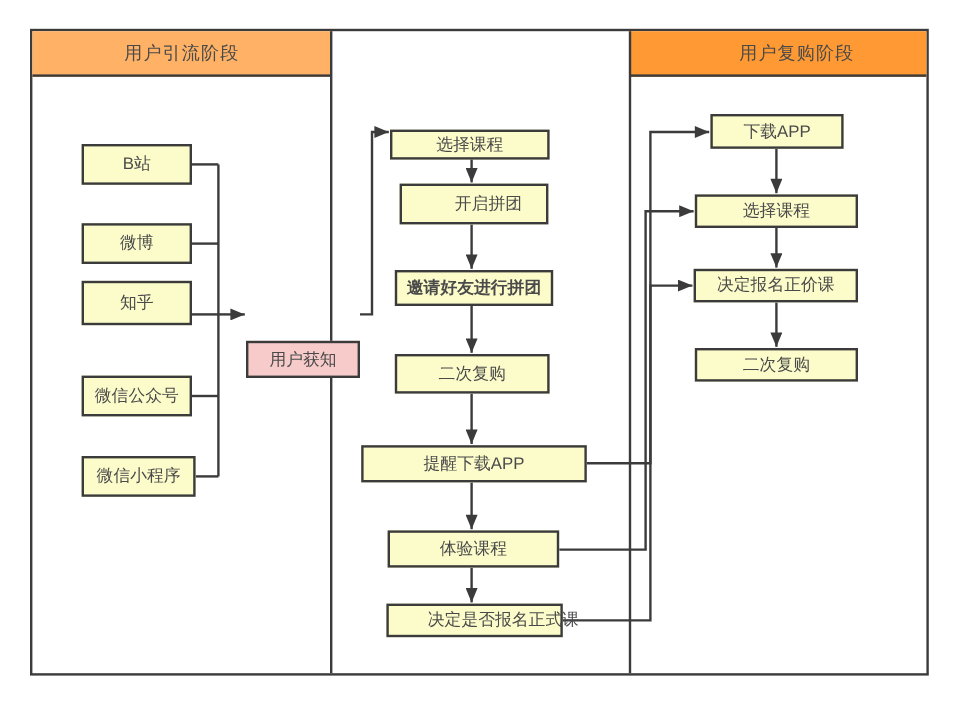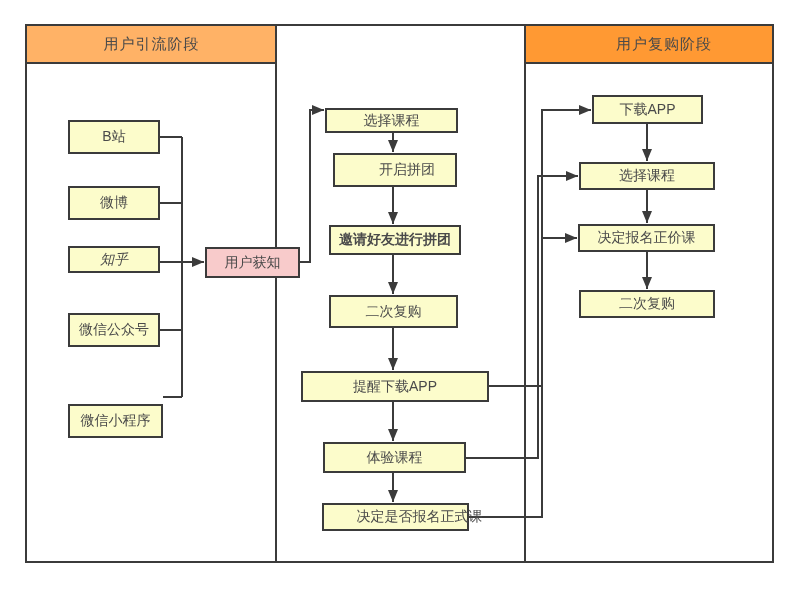--- a/index.html
+++ b/index.html
@@ -33,21 +33,21 @@
   .divider{position:absolute;top:26px;width:2px;height:535px;background:var(--line-color);}
   .edges{position:absolute;left:0;top:0;width:800px;height:590px;pointer-events:none;}
   .edge{fill:none;stroke:var(--line-color);stroke-width:2;}
   .arrowhead-shape{fill:var(--line-color);}
   .node{
     position:absolute;box-sizing:border-box;
     border:2px solid var(--line-color);background:var(--node-fill);
     display:flex;align-items:center;justify-content:center;
     font-size:14px;color:var(--text-color);white-space:nowrap;
   }
-  .node.highlight{background:var(--highlight-node-fill);}
+  .node.highlight{background:var(--highlight-node-fill);margin-top:37px;}
 </style>
 </head>
 <body>
 
 <div class="stage">
 
   <div class="frame"></div>
 
   <div class="lane-header" style="left:27px;width:249px;">用户引流阶段</div>
   <div class="lane-header alt" style="left:525px;width:247px;padding-left:31px;">用户复购阶段</div>
@@ -83,23 +83,23 @@
     <path class="edge" d="M466 458 H538 V176 H578" marker-end="url(#arrowhead)"></path>
     <path class="edge" d="M469 517 H542 V238 H577" marker-end="url(#arrowhead)"></path>
 
     <path class="edge" d="M647 124 V161" marker-end="url(#arrowhead)"></path>
     <path class="edge" d="M647 190 V223" marker-end="url(#arrowhead)"></path>
     <path class="edge" d="M647 252 V289" marker-end="url(#arrowhead)"></path>
   </svg>
 
   <div class="node" style="left:68px;top:120px;width:92px;height:34px;">B站</div>
   <div class="node" style="left:68px;top:186px;width:92px;height:34px;">微博</div>
-  <div class="node" style="left:68px;top:246px;width:92px;height:27px;font-style:italic;">知乎</div>
+  <div class="node" style="left:68px;top:234px;width:92px;height:37px;">知乎</div>
   <div class="node" style="left:68px;top:313px;width:92px;height:34px;">微信公众号</div>
-  <div class="node" style="left:68px;top:380px;width:95px;height:34px;margin-top:24px;">微信小程序</div>
+  <div class="node" style="left:68px;top:380px;width:95px;height:34px;">微信小程序</div>
   <div class="node highlight" style="left:205px;top:247px;width:95px;height:31px;">用户获知</div>
 
   <div class="node" style="left:325px;top:95px;width:133px;height:25px;margin-top:13px;">选择课程</div>
   <div class="node" style="left:333px;top:153px;width:124px;height:34px;padding-left:24px;">开启拼团</div>
   <div class="node" style="left:329px;top:225px;width:132px;height:30px;font-weight:bold;">邀请好友进行拼团</div>
   <div class="node" style="left:329px;top:295px;width:129px;height:33px;">二次复购</div>
   <div class="node" style="left:301px;top:371px;width:188px;height:31px;">提醒下载APP</div>
   <div class="node" style="left:323px;top:442px;width:143px;height:31px;">体验课程</div>
   <div class="node" style="left:322px;top:503px;width:147px;height:28px;padding-left:48px;">决定是否报名正式课</div>
 

